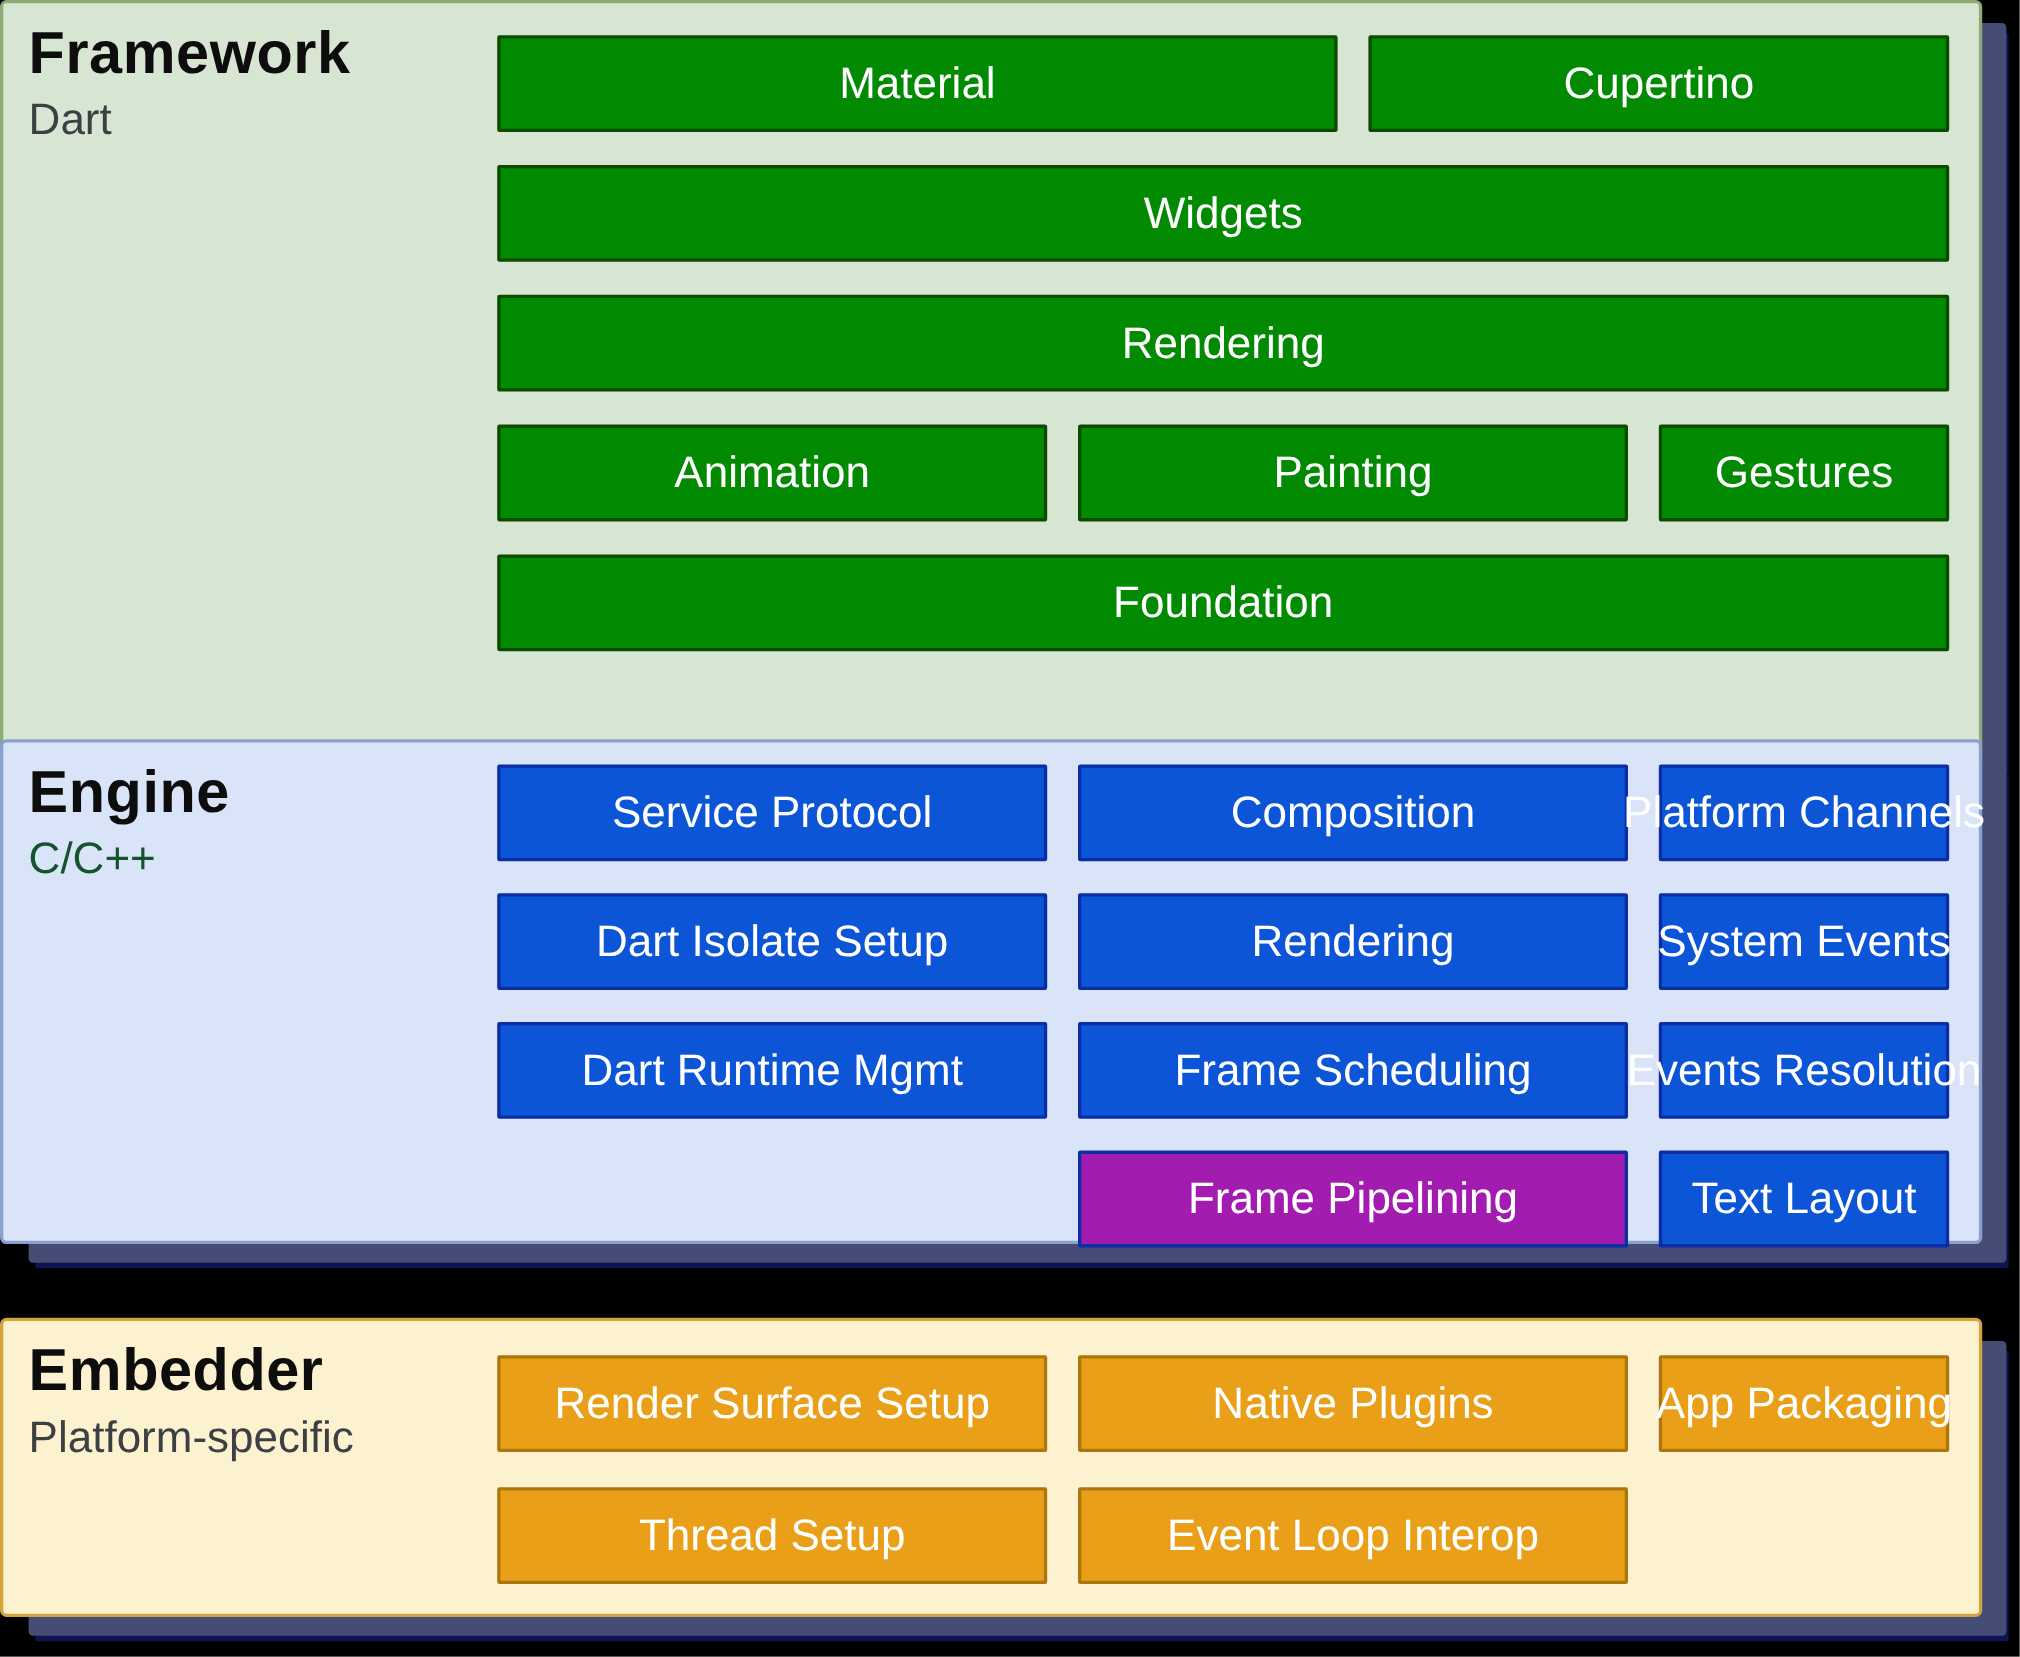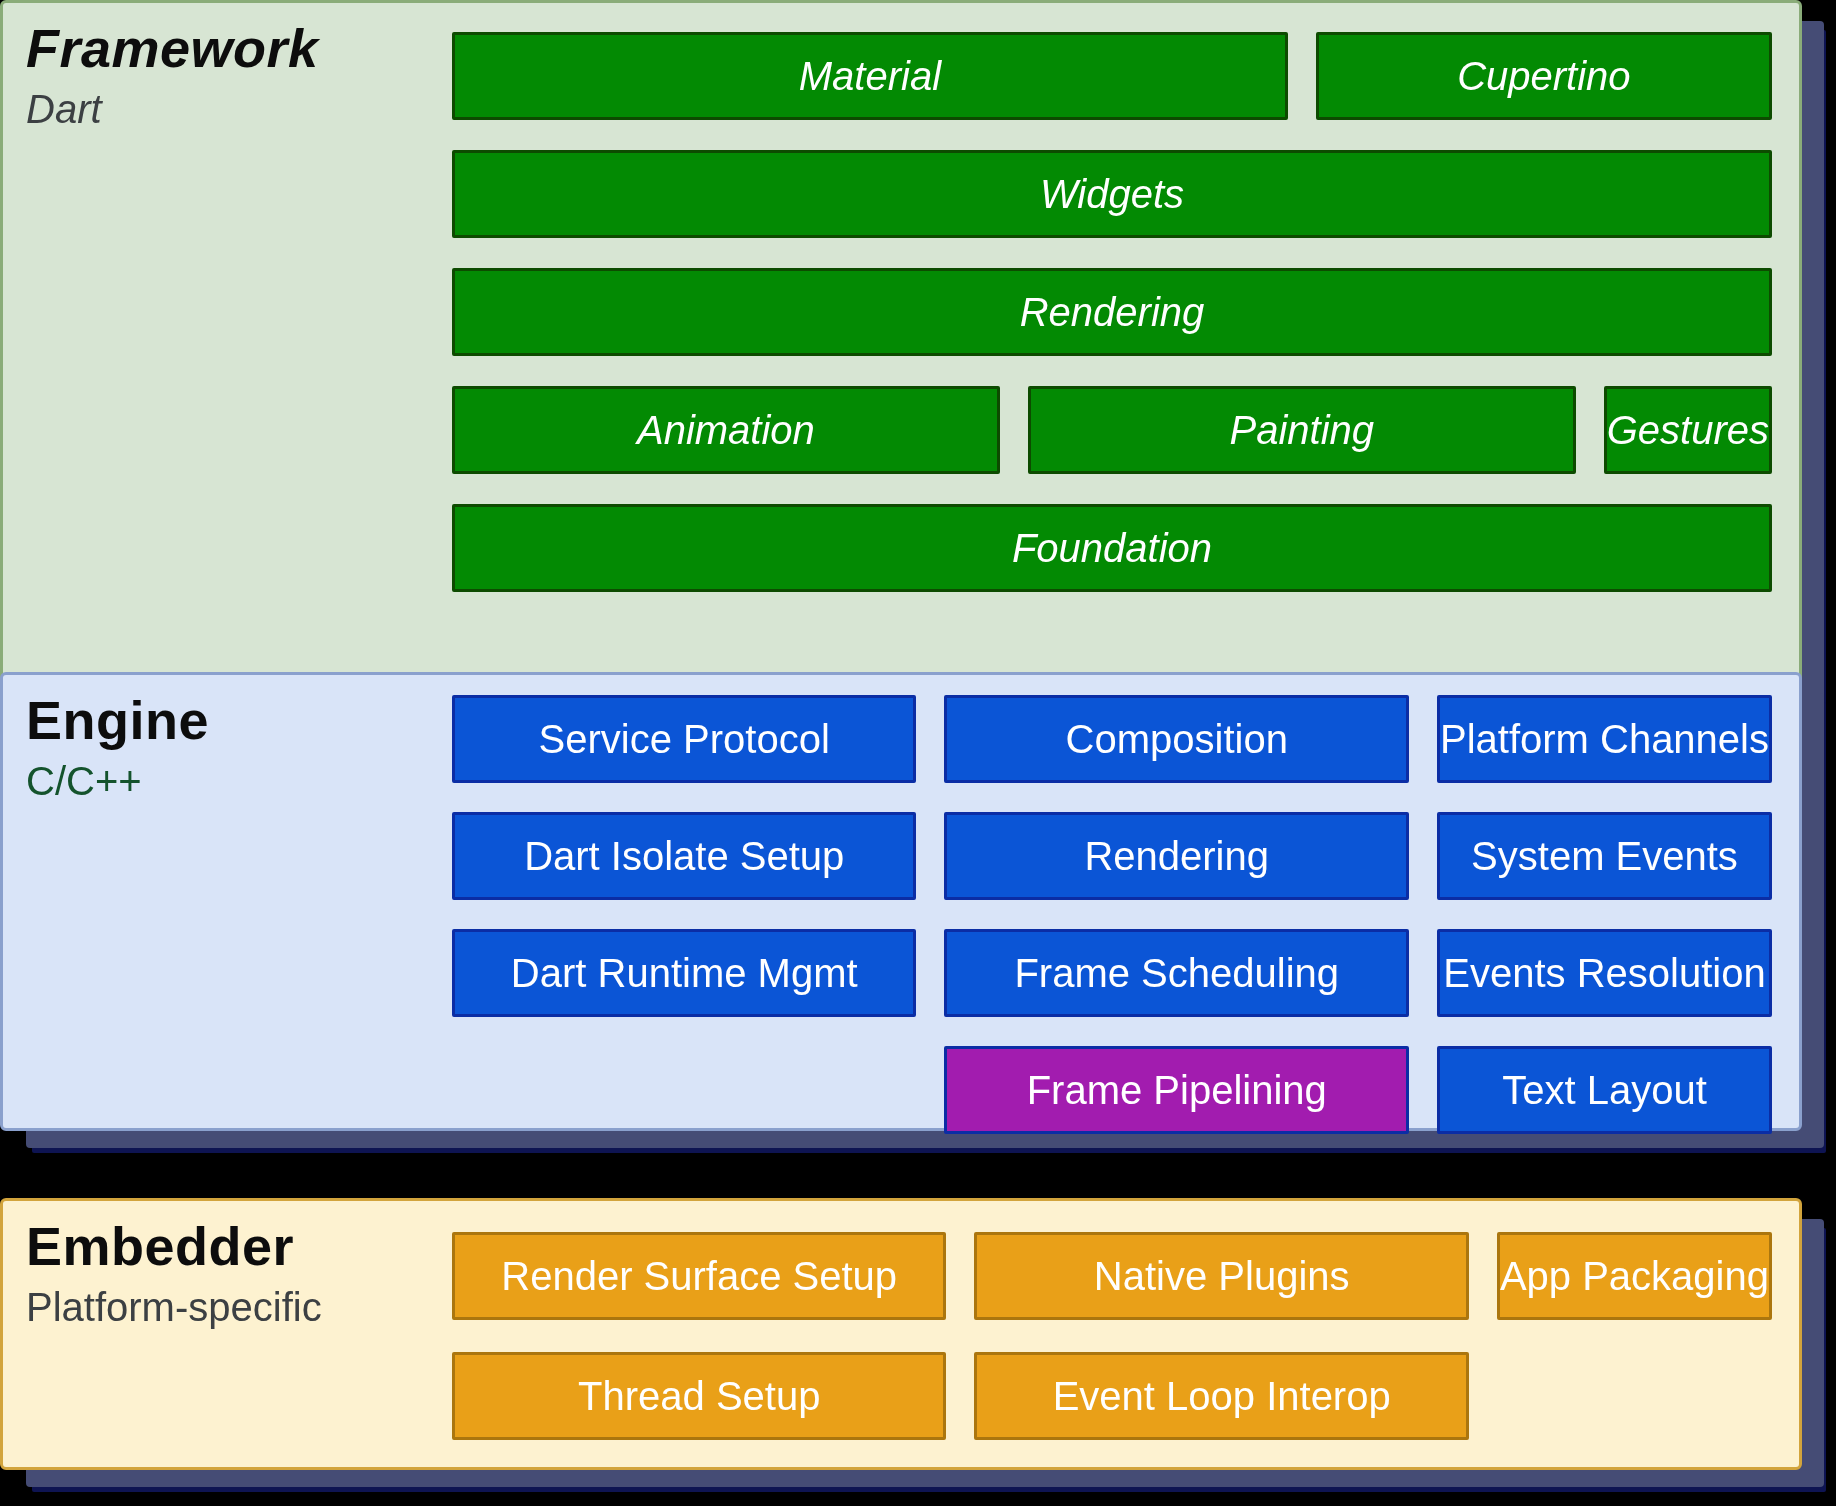--- a/index.html
+++ b/index.html
@@ -12,21 +12,21 @@
   #stage { position: relative; width: 1836px; height: 1506px; }
 
   .card {
     position: absolute;
     left: 0;
     width: 1802px;
     box-sizing: border-box;
     border: 3px solid transparent;
     border-radius: 6px;
   }
-  .card-framework { top: 0;    height: 806px; font-style: italic; }
+  .card-framework { top: 0;    height: 806px; }
   .card-engine    { top: 672px; height: 459px; }
   .card-embedder  { top: 1198px; height: 272px; }
 
   .label-block {
     position: absolute;
     left: 23px; top: 14px;
     width: 410px;
   }
   .section-title {
     font-size: 54px;
@@ -40,21 +40,21 @@
     font-weight: 400;
     color: #3c4043;
     line-height: 1.2;
     margin-top: 6px;
   }
 
   .boxes {
     position: absolute;
     left: 449px; right: 27px;
     display: grid;
-    grid-template-columns: repeat(4, 1fr);
+    grid-template-columns: repeat(5, 1fr);
     column-gap: 28px;
     grid-auto-rows: 88px;
   }
   .card-framework .boxes { top: 29px;  row-gap: 30px; }
   .card-engine    .boxes { top: 20px;  row-gap: 29px; }
   .card-embedder  .boxes { top: 31px;  row-gap: 32px; }
 
   .dbox {
     box-sizing: border-box;
     border: 3px solid transparent;

